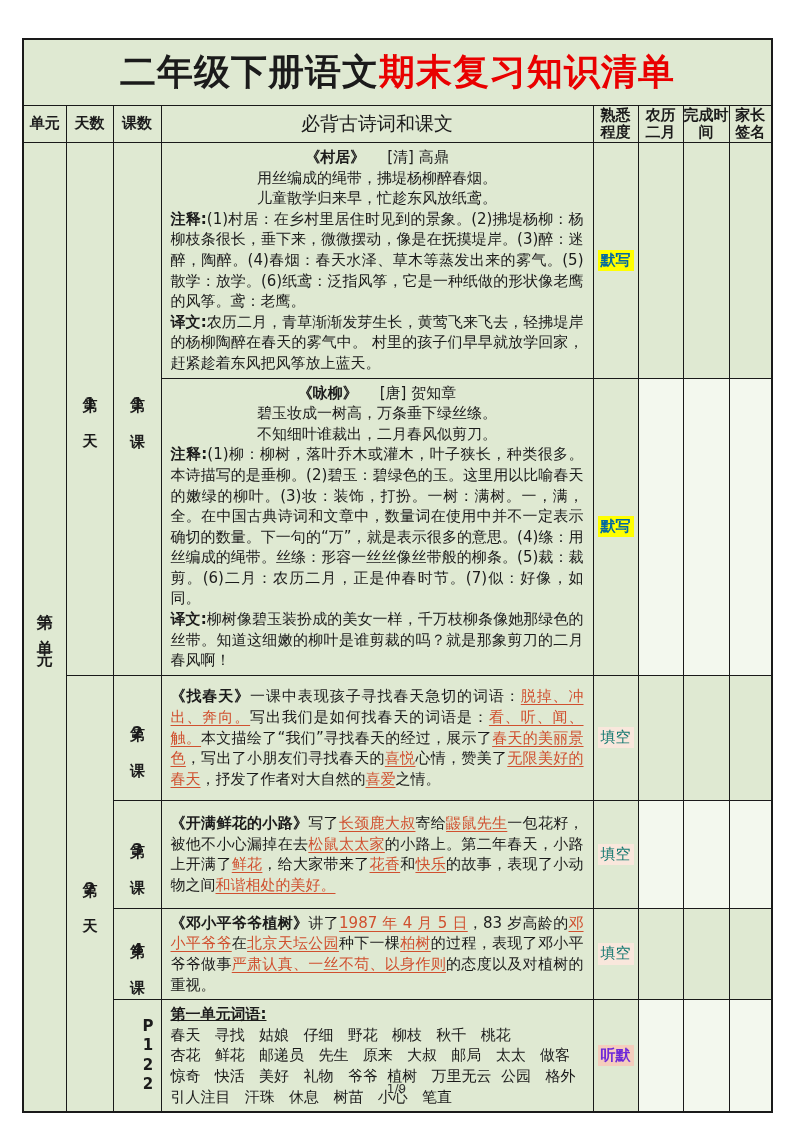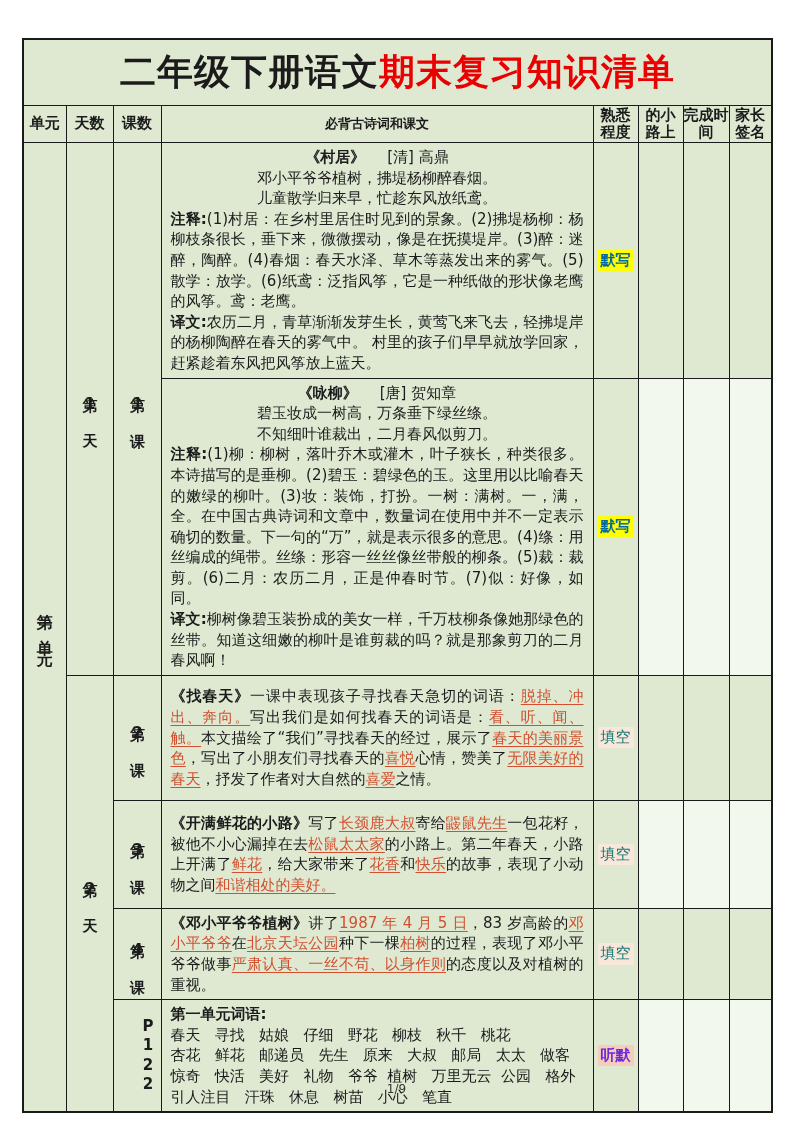--- a/index.html
+++ b/index.html
@@ -12,42 +12,42 @@
   table.main{
     border-collapse:collapse;table-layout:fixed;width:749px;
     border:2px solid #1a1a1a;background:#dfe9d2;padding-left:16px;
   }
   td{border:1px solid #1a1a1a;vertical-align:middle;padding:0;overflow:hidden;}
   td.lt{background:#f3f8ee;}
   .title-cell{height:65px;text-align:center;vertical-align:middle;}
   .doc-title{font-size:36px;font-weight:bold;letter-spacing:1px;white-space:nowrap;}
   .doc-title .red{color:#e90000;}
   .hdr{font-size:15px;font-weight:bold;text-align:center;line-height:1.15;height:36px;}
-  .hdr-wide{font-size:13px;font-weight:bold;text-align:center;height:36px;}
+  .hdr-wide{font-size:19px;font-weight:normal;text-align:center;height:36px;}
 
   
   .vwrap{display:flex;align-items:center;justify-content:center;height:100%;}
   .vtext{
     writing-mode:vertical-rl;text-orientation:upright;
     font-size:15px;font-weight:bold;letter-spacing:9px;line-height:1;
   }
   .vtext.unit{letter-spacing:13px;font-size:16px;}
   .ptext{font-size:15px;font-weight:bold;text-align:center;line-height:1.3;
     word-break:break-all;padding:0 4px;margin-left:22px;}
 
   
   .content{padding:4px 9px 4px 9px;font-size:15px;line-height:20.6px;text-align:justify;}
   .center-line{text-align:center;}
   .poem-title .t{font-weight:bold;margin-top:40px;}
   .poem-title .a{margin-left:22px;text-align:center;}
   .seg-b{font-weight:bold;}
   .seg-n{}
   .seg-r{color:#d0502f;text-decoration:underline;text-underline-offset:3px;}
   .para{}
-  .words-title{font-weight:bold;}
+  .words-title{font-weight:bold;text-decoration:underline;}
   .word-line{white-space:pre-wrap;}
 
   
   .badge-cell{text-align:center;}
   .badge{display:inline-block;font-size:15px;padding:2px 3px;line-height:1.15;}
   .badge-yellow{background:#ffff00;color:#0369a1;font-weight:bold;}
   .badge-pink{background:#f9e7dc;color:#0f766e;}
   .badge-orange{background:#f5cdbd;color:#6d28d9;font-weight:bold;}
 
   .page-num{
@@ -77,21 +77,21 @@
         <div class="doc-title"><span>二年级下册语文</span><span class="red">期末复习知识清单</span></div>
       </td>
     </tr>
 
     <tr>
       <td class="hdr">单元</td>
       <td class="hdr">天数</td>
       <td class="hdr">课数</td>
       <td class="hdr-wide">必背古诗词和课文</td>
       <td class="hdr">熟悉程度</td>
-      <td class="hdr">的小路上</td>
+      <td class="hdr">农历二月</td>
       <td class="hdr">完成时间</td>
       <td class="hdr">家长签名</td>
     </tr>
 
     <tr style="height:223px;">
       <td rowspan="6">
         <div class="vwrap">
               <div class="vtext unit">第一单元</div>
             </div>
       </td>
@@ -101,21 +101,21 @@
             </div>
       </td>
       <td rowspan="2">
         <div class="vwrap">
               <div class="vtext">第1课</div>
             </div>
       </td>
       <td>
         <div class="content">
           <div class="center-line poem-title"><span class="t">《村居》</span><span class="a">[清]  高鼎</span></div>
-          <div class="center-line">邓小平爷爷植树，拂堤杨柳醉春烟。</div>
+          <div class="center-line">用丝编成的绳带，拂堤杨柳醉春烟。</div>
           <div class="center-line">儿童散学归来早，忙趁东风放纸鸢。</div>
           <div class="para"><span class="seg-b">注释:</span><span>(1)村居：在乡村里居住时见到的景象。(2)拂堤杨柳：杨柳枝条很长，垂下来，微微摆动，像是在抚摸堤岸。(3)醉：迷醉，陶醉。(4)春烟：春天水泽、草木等蒸发出来的雾气。(5)散学：放学。(6)纸鸢：泛指风筝，它是一种纸做的形状像老鹰的风筝。鸢：老鹰。</span></div>
           <div class="para"><span class="seg-b">译文:</span><span>农历二月，青草渐渐发芽生长，黄莺飞来飞去，轻拂堤岸的杨柳陶醉在春天的雾气中。 村里的孩子们早早就放学回家，赶紧趁着东风把风筝放上蓝天。</span></div>
         </div>
       </td>
       <td class="badge-cell"><span class="badge badge-yellow">默写</span></td>
       <td></td>
       <td></td>
       <td></td>
     </tr>

